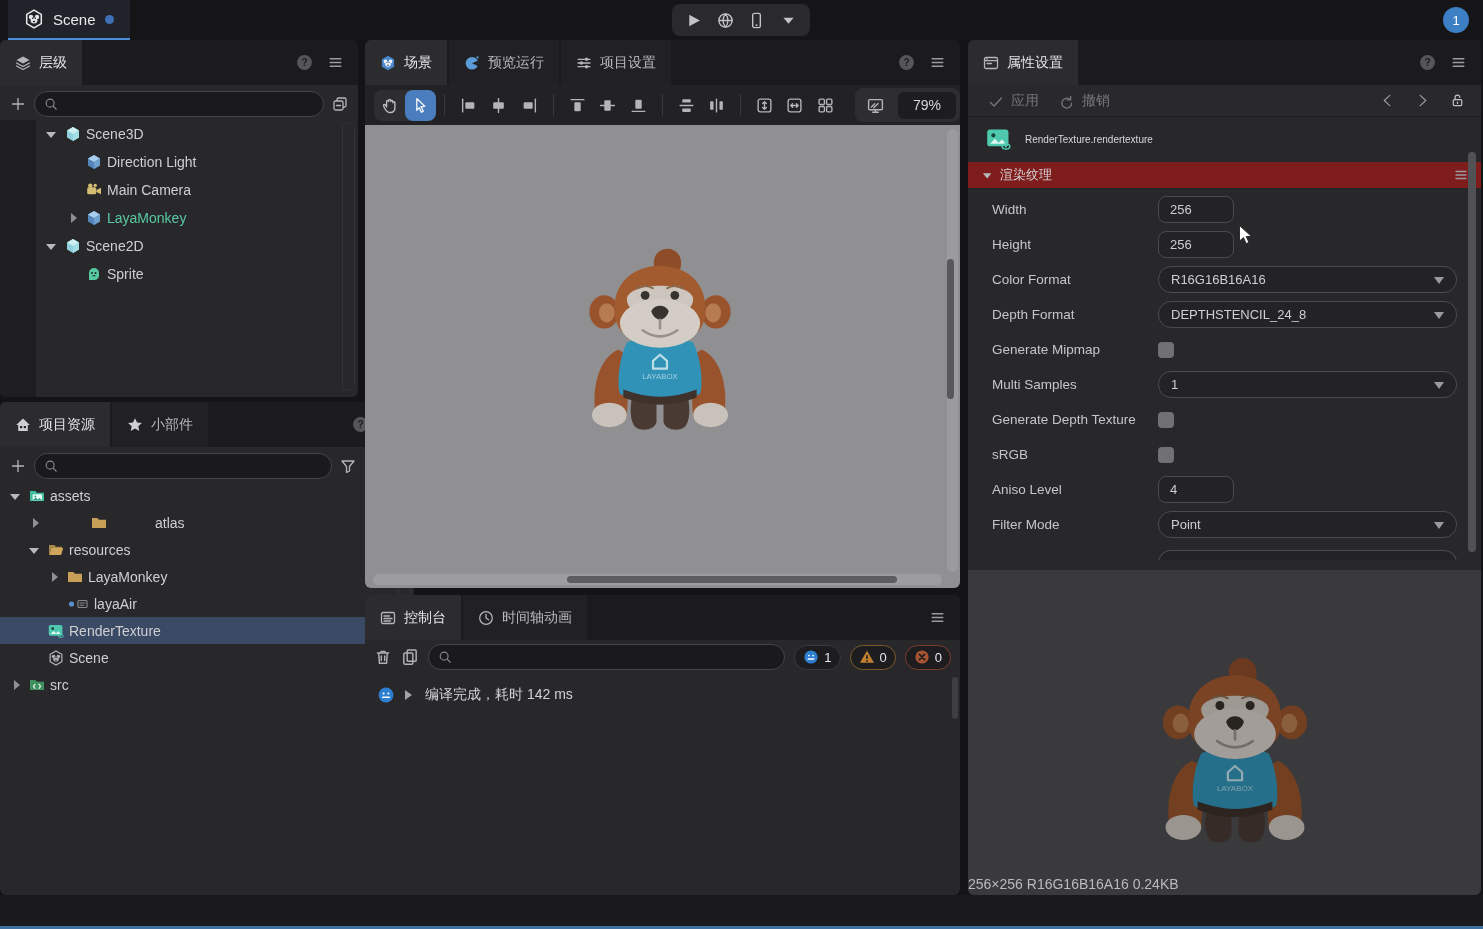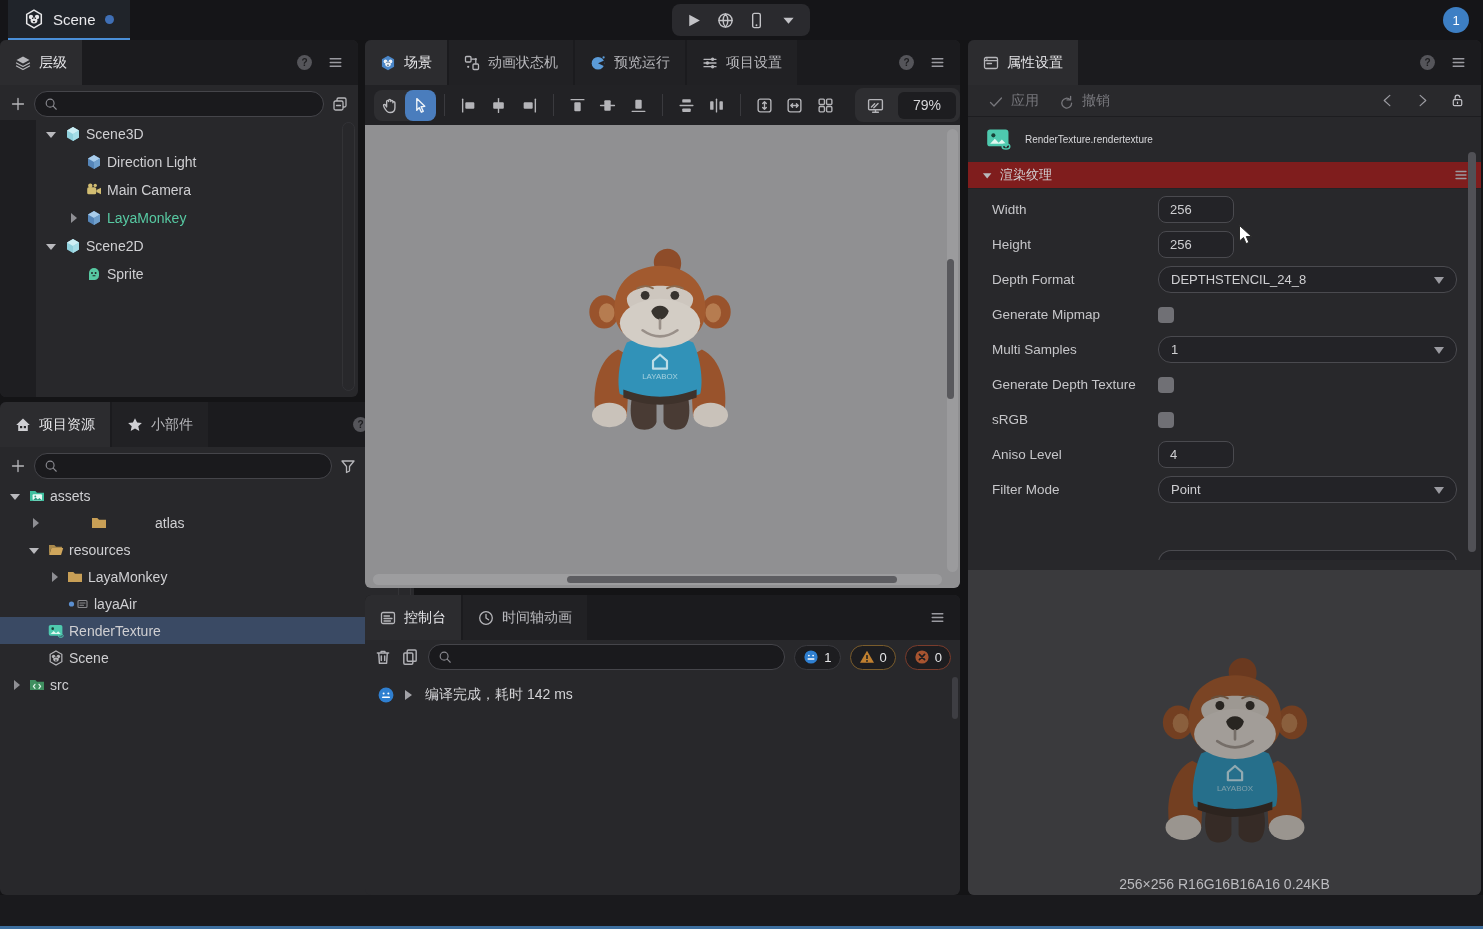--- a/index.html
+++ b/index.html
@@ -110,21 +110,21 @@
   .pinput { width:76px; height:27px; background:#232327; border:1px solid #4a4a4f; border-radius:8px; display:flex; align-items:center;
             padding:0 11px; font-size:13px; color:#cfcfd2; }
   .pselect { flex:1; height:27px; background:#232327; border:1px solid #4a4a4f; border-radius:13px; display:flex; align-items:center;
              padding:0 12px; font-size:13px; color:#cfcfd2; cursor:pointer; }
   .pselect .caret { margin-left:auto; width:0; height:0; border:5px solid transparent; border-top:7px solid #9a9aa0; transform:translateY(3px); }
   .pcheck { width:16px; height:16px; border-radius:4px; background:#707075; cursor:pointer; }
   .partial { position:absolute; left:190px; right:24px; top:358px; height:20px; border:1px solid #4a4a4f; border-bottom:none;
              border-radius:13px 13px 0 0; background:#232327; }
   #preview-area { position:absolute; left:0; right:0; top:530px; bottom:0; background:#3a3a3d; }
   #preview-area .monkey { position:absolute; left:178px; top:82px; width:178px; height:196px; filter:brightness(.76) saturate(.95); }
-  #preview-caption { position:absolute; left:0; right:0; top:306px; text-align:center; font-size:14px; color:#bbbbbf; }
+  #preview-caption { position:absolute; left:0; right:0; top:306px; text-align:left; font-size:14px; color:#bbbbbf; }
   #insp-sb { position:absolute; right:5px; top:112px; width:8px; height:400px; background:#515156; border-radius:4px; }
 
   
   #statusbar { position:absolute; left:0; bottom:0; width:1483px; height:34px; background:#1a1a1d; }
   #statusbar .progress { position:absolute; left:0; bottom:0; height:3px; width:100%; background:#3d6f9f; }
 
   
   #mouse-cursor { position:absolute; left:1238px; top:224px; width:15px; height:23px; z-index:50; }
 </style>
 </head>
@@ -504,32 +504,20 @@
               <circle cx="8.7" cy="9.2" r=".8" fill="#2b4a6b"></circle>
               <circle cx="11.3" cy="9.2" r=".8" fill="#2b4a6b"></circle>
               <ellipse cx="10" cy="12.7" rx="1.2" ry=".8" fill="#2b4a6b"></ellipse>
             </svg>
           </span>
           <span>场景</span>
         </div>
         <div class="ptab">
           <span class="icon">
             <svg viewBox="0 0 16 16">
-              <rect x="1.5" y="1.5" width="5.5" height="5.5" rx="1" stroke="currentColor" fill="none" stroke-width="1.3" stroke-linecap="round" stroke-linejoin="round"></rect>
-              <rect x="9" y="9" width="5.5" height="5.5" rx="1" stroke="currentColor" fill="none" stroke-width="1.3" stroke-linecap="round" stroke-linejoin="round"></rect>
-              <path d="M7.5 4.2h4.3v4" stroke="currentColor" fill="none" stroke-width="1.3" stroke-linecap="round" stroke-linejoin="round"></path>
-              <circle cx="11.8" cy="4.2" r="1.1" fill="currentColor"></circle>
-              <circle cx="4.2" cy="11.8" r="1.1" fill="currentColor"></circle>
-            </svg>
-          </span>
-          <span>动画状态机</span>
-        </div>
-        <div class="ptab">
-          <span class="icon">
-            <svg viewBox="0 0 16 16">
               <circle cx="8" cy="8.3" r="6.3" fill="#5b9bd8"></circle>
               <path d="M8 8.3 14.3 5.4 14.3 11.2Z" fill="#202024"></path>
               <circle cx="13.6" cy="2.4" r="1.1" fill="#5b9bd8"></circle>
             </svg>
           </span>
           <span>预览运行</span>
         </div>
         <div class="ptab">
           <span class="icon">
             <svg viewBox="0 0 16 16">
@@ -885,20 +873,29 @@
           <div class="pinput">256</div>
         </span>
       </div>
       <div class="prow">
         <span class="plabel">Height</span>
         <span class="pctl">
           <div class="pinput">256</div>
         </span>
       </div>
       <div class="prow">
+        <span class="plabel">Color Format</span>
+        <span class="pctl">
+          <div class="pselect">
+            <span>R16G16B16A16</span>
+            <span class="caret"></span>
+          </div>
+        </span>
+      </div>
+      <div class="prow">
         <span class="plabel">Depth Format</span>
         <span class="pctl">
           <div class="pselect">
             <span>DEPTHSTENCIL_24_8</span>
             <span class="caret"></span>
           </div>
         </span>
       </div>
       <div class="prow">
         <span class="plabel">Generate Mipmap</span>

